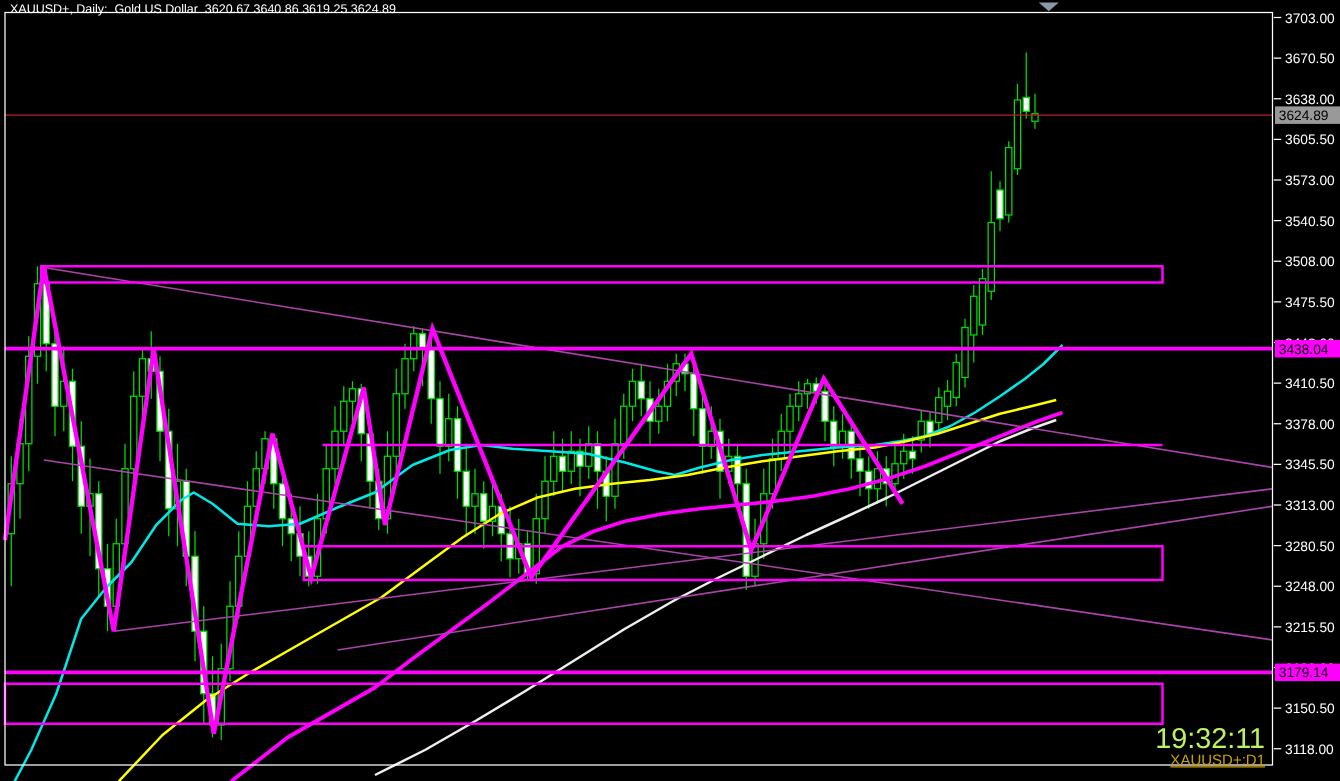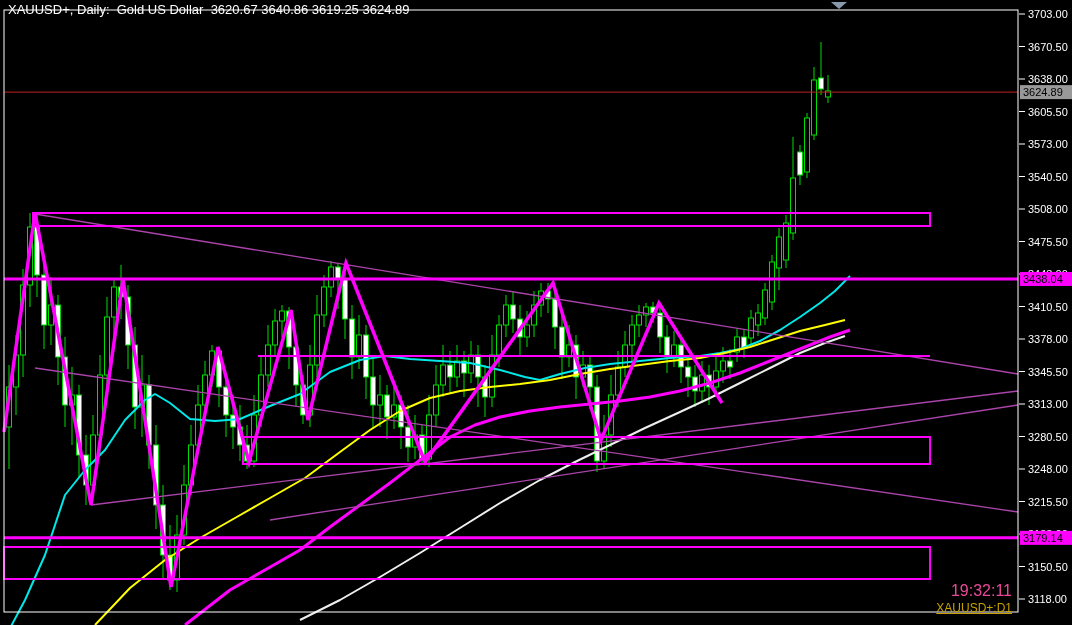--- a/index.html
+++ b/index.html
@@ -1,20 +1,20 @@
 <!DOCTYPE html>
 <html><head>
 <meta charset="utf-8">
 <style>
   html,body{margin:0;padding:0;background:#000;}
   #screen{position:relative;width:1072px;height:625px;background:#000;overflow:hidden;
           font-family:"Liberation Sans",sans-serif;}
-  #title{position:absolute;left:8px;top:2px;color:#fff;font-size:13px;white-space:pre;z-index:30;}
+  #title{position:absolute;left:8px;top:2px;color:#fff;font-size:10px;white-space:pre;z-index:30;}
   #clockbox{position:absolute;right:60px;bottom:10px;text-align:right;z-index:30;}
-  #clock{color:#ec4899;font-size:16px;line-height:21px;}
+  #clock{color:#bef264;font-size:23px;line-height:21px;}
   #sym{color:#c8a000;font-size:12px;line-height:14px;text-decoration:underline;}
   svg text{font-family:"Liberation Sans",sans-serif;}
 </style>
 </head>
 <body>
 
 <div id="screen">
   <div id="title">XAUUSD+, Daily:  Gold US Dollar  3620.67 3640.86 3619.25 3624.89</div>
   <svg id="plot" width="1072" height="625">
       <line x1="9" y1="365" x2="9" y2="469" stroke="#00dd00" stroke-width="1"></line>

